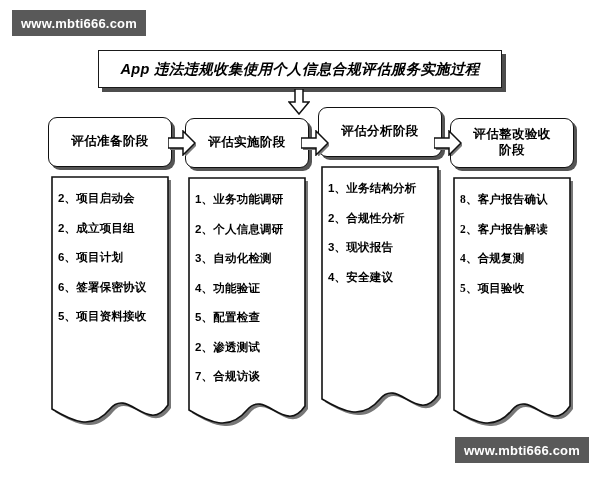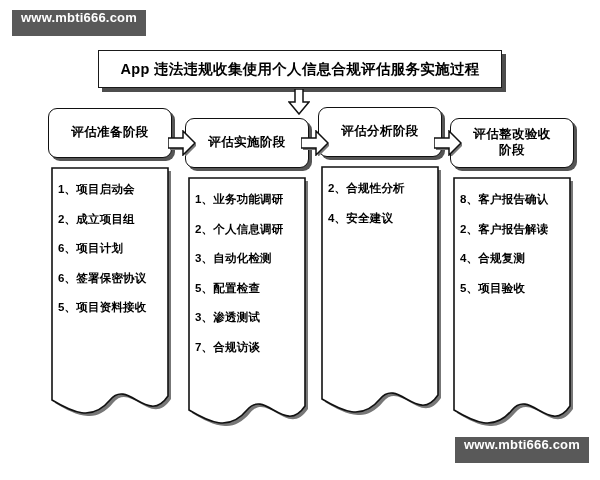--- a/index.html
+++ b/index.html
@@ -17,39 +17,41 @@
 
   
   .watermark {
     position: absolute;
     background: #595959;
     color: #ffffff;
     font-size: 13px;
     font-weight: bold;
     letter-spacing: 0.2px;
     display: flex;
+    align-items: center;
     justify-content: center;
   }
   #watermark-top    { left: 12px;  top: 10px;  width: 134px; height: 26px; }
   #watermark-bottom { left: 455px; top: 437px; width: 134px; height: 26px; }
 
   
   #title-box {
     position: absolute;
     left: 98px;
     top: 50px;
     width: 404px;
     height: 38px;
     box-sizing: border-box;
     background: #ffffff;
     border: 1.4px solid #1a1a1a;
     box-shadow: 4px 4px 0 0 #4d4d4d;
     display: flex;
     align-items: center;
     justify-content: center;
+    font-style: italic;
   }
   #title-text {
     font-size: 14.5px;
     font-weight: bold;
     color: #000000;
     white-space: nowrap;
     letter-spacing: 0.3px;
   }
 
   
@@ -59,24 +61,24 @@
     top: 89px;
     width: 22px;
     height: 26px;
   }
 
   
   .column {
     position: absolute;
     width: 124px;
   }
-  #column-0 { left: 48px;  top: 108px; }
+  #column-0 { left: 48px;  top: 117px; }
   #column-1 { left: 185px; top: 118px; }
   #column-2 { left: 318px; top: 107px; }
-  #column-3 { left: 450px; top: 118px; }
+  #column-3 { left: 450px; top: 118px; font-family: Liberation Serif, serif; }
 
   .stage-header {
     position: relative;
     box-sizing: border-box;
     width: 124px;
     height: 50px;
     background: #ffffff;
     border: 1.6px solid #111111;
     border-radius: 9px;
     box-shadow: 3px 3px 0 0 #555555;
@@ -162,21 +164,21 @@
 <div class="column" id="column-0">
   <div class="stage-header">
     <span class="stage-header-label">评估准备阶段</span>
   </div>
   <div class="stage-body">
     <svg viewBox="0 0 124 250" preserveAspectRatio="none" xmlns="http://www.w3.org/2000/svg">
       <path d="M4,2 L120,2 L120,230 C100,260 80,212 62,234 C44,256 24,246 4,234 Z" fill="#777777" transform="translate(3,3)"></path>
       <path d="M4,2 L120,2 L120,230 C100,260 80,212 62,234 C44,256 24,246 4,234 Z" fill="#ffffff" stroke="#111111" stroke-width="1.6"></path>
     </svg>
     <ul class="stage-list">
-      <li>1、项目启动会</li>
+      <li>2、项目启动会</li>
       <li>2、成立项目组</li>
       <li>6、项目计划</li>
       <li>6、签署保密协议</li>
       <li>5、项目资料接收</li>
     </ul>
   </div>
 </div>
 
 <div class="column" id="column-1">
   <div class="stage-header">
@@ -184,38 +186,41 @@
   </div>
   <div class="stage-body">
     <svg viewBox="0 0 124 250" preserveAspectRatio="none" xmlns="http://www.w3.org/2000/svg">
       <path d="M4,2 L120,2 L120,230 C100,260 80,212 62,234 C44,256 24,246 4,234 Z" fill="#777777" transform="translate(3,3)"></path>
       <path d="M4,2 L120,2 L120,230 C100,260 80,212 62,234 C44,256 24,246 4,234 Z" fill="#ffffff" stroke="#111111" stroke-width="1.6"></path>
     </svg>
     <ul class="stage-list">
       <li>1、业务功能调研</li>
       <li>2、个人信息调研</li>
       <li>3、自动化检测</li>
+      <li>4、功能验证</li>
       <li>5、配置检查</li>
-      <li>3、渗透测试</li>
+      <li>2、渗透测试</li>
       <li>7、合规访谈</li>
     </ul>
   </div>
 </div>
 
 <div class="column" id="column-2">
   <div class="stage-header">
     <span class="stage-header-label">评估分析阶段</span>
   </div>
   <div class="stage-body">
     <svg viewBox="0 0 124 250" preserveAspectRatio="none" xmlns="http://www.w3.org/2000/svg">
       <path d="M4,2 L120,2 L120,230 C100,260 80,212 62,234 C44,256 24,246 4,234 Z" fill="#777777" transform="translate(3,3)"></path>
       <path d="M4,2 L120,2 L120,230 C100,260 80,212 62,234 C44,256 24,246 4,234 Z" fill="#ffffff" stroke="#111111" stroke-width="1.6"></path>
     </svg>
     <ul class="stage-list">
+      <li>1、业务结构分析</li>
       <li>2、合规性分析</li>
+      <li>3、现状报告</li>
       <li>4、安全建议</li>
     </ul>
   </div>
 </div>
 
 <div class="column" id="column-3">
   <div class="stage-header">
     <span class="stage-header-label">评估整改验收
 阶段</span>
   </div>

